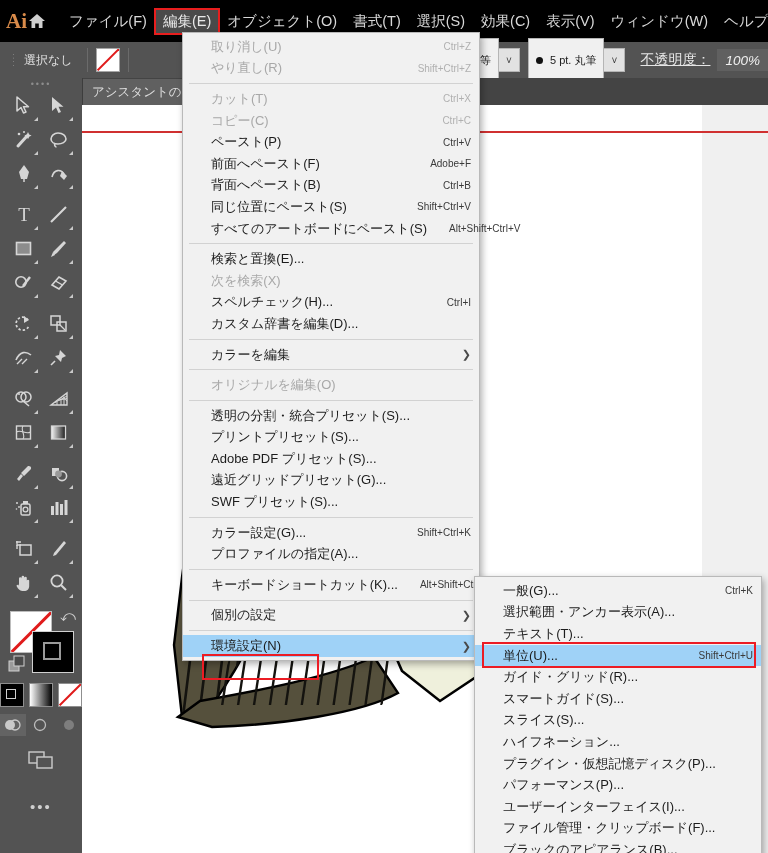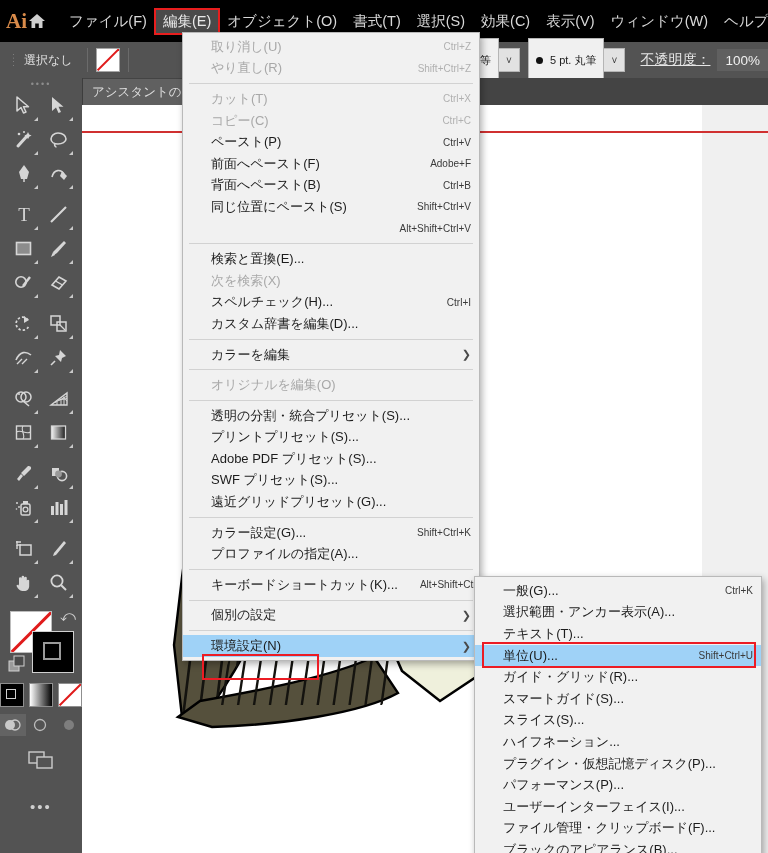--- a/index.html
+++ b/index.html
@@ -52,21 +52,21 @@
     white-space:nowrap;
   }
   .cb-caret{
     width:20px;height:22px;background:#e2e2e2;border:1px solid #b5b5b5;
     border-left:none;display:flex;align-items:center;justify-content:center;
     color:#3a3a3a;font-size:10px;
   }
   .cb-text{color:#e6e6e6;font-size:14px;padding:0 7px;white-space:nowrap;
            text-decoration:underline;}
   .cb-val{background:#606060;color:#f0f0f0;font-size:13.5px;height:22px;
-          display:flex;align-items:center;padding:0 8px;white-space:nowrap;}
+          display:flex;align-items:center;padding:0 8px;white-space:nowrap;font-style:italic;}
   .dot-brush{width:7px;height:7px;border-radius:50%;background:#111;margin-right:7px;}
 
   
   .tabstrip{
     position:absolute;left:82px;top:78px;width:686px;height:27px;
     background:#444444;border-bottom:1px solid #2e2e2e;display:flex;align-items:flex-end;
   }
   .doc-tab{
     height:26px;background:#606060;color:#dcdcdc;font-size:12.5px;
     display:flex;align-items:center;padding:0 10px;max-width:150px;
@@ -529,20 +529,21 @@
       </div>
       <div class="mrow">
         <span class="lbl">背面へペースト(B)</span>
         <span class="acc">Ctrl+B</span>
       </div>
       <div class="mrow">
         <span class="lbl">同じ位置にペースト(S)</span>
         <span class="acc">Shift+Ctrl+V</span>
       </div>
       <div class="mrow">
+        <span class="lbl">すべてのアートボードにペースト(S)</span>
         <span class="acc">Alt+Shift+Ctrl+V</span>
       </div>
       <div class="msep"></div>
       <div class="mrow">
         <span class="lbl">検索と置換(E)...</span>
       </div>
       <div class="mrow disabled">
         <span class="lbl">次を検索(X)</span>
       </div>
       <div class="mrow">
@@ -565,24 +566,24 @@
       <div class="mrow">
         <span class="lbl">透明の分割・統合プリセット(S)...</span>
       </div>
       <div class="mrow">
         <span class="lbl">プリントプリセット(S)...</span>
       </div>
       <div class="mrow">
         <span class="lbl">Adobe PDF プリセット(S)...</span>
       </div>
       <div class="mrow">
+        <span class="lbl">遠近グリッドプリセット(G)...</span>
+      </div>
+      <div class="mrow">
         <span class="lbl">SWF プリセット(S)...</span>
-      </div>
-      <div class="mrow">
-        <span class="lbl">遠近グリッドプリセット(G)...</span>
       </div>
       <div class="msep"></div>
       <div class="mrow">
         <span class="lbl">カラー設定(G)...</span>
         <span class="acc">Shift+Ctrl+K</span>
       </div>
       <div class="mrow">
         <span class="lbl">プロファイルの指定(A)...</span>
       </div>
       <div class="msep"></div>

